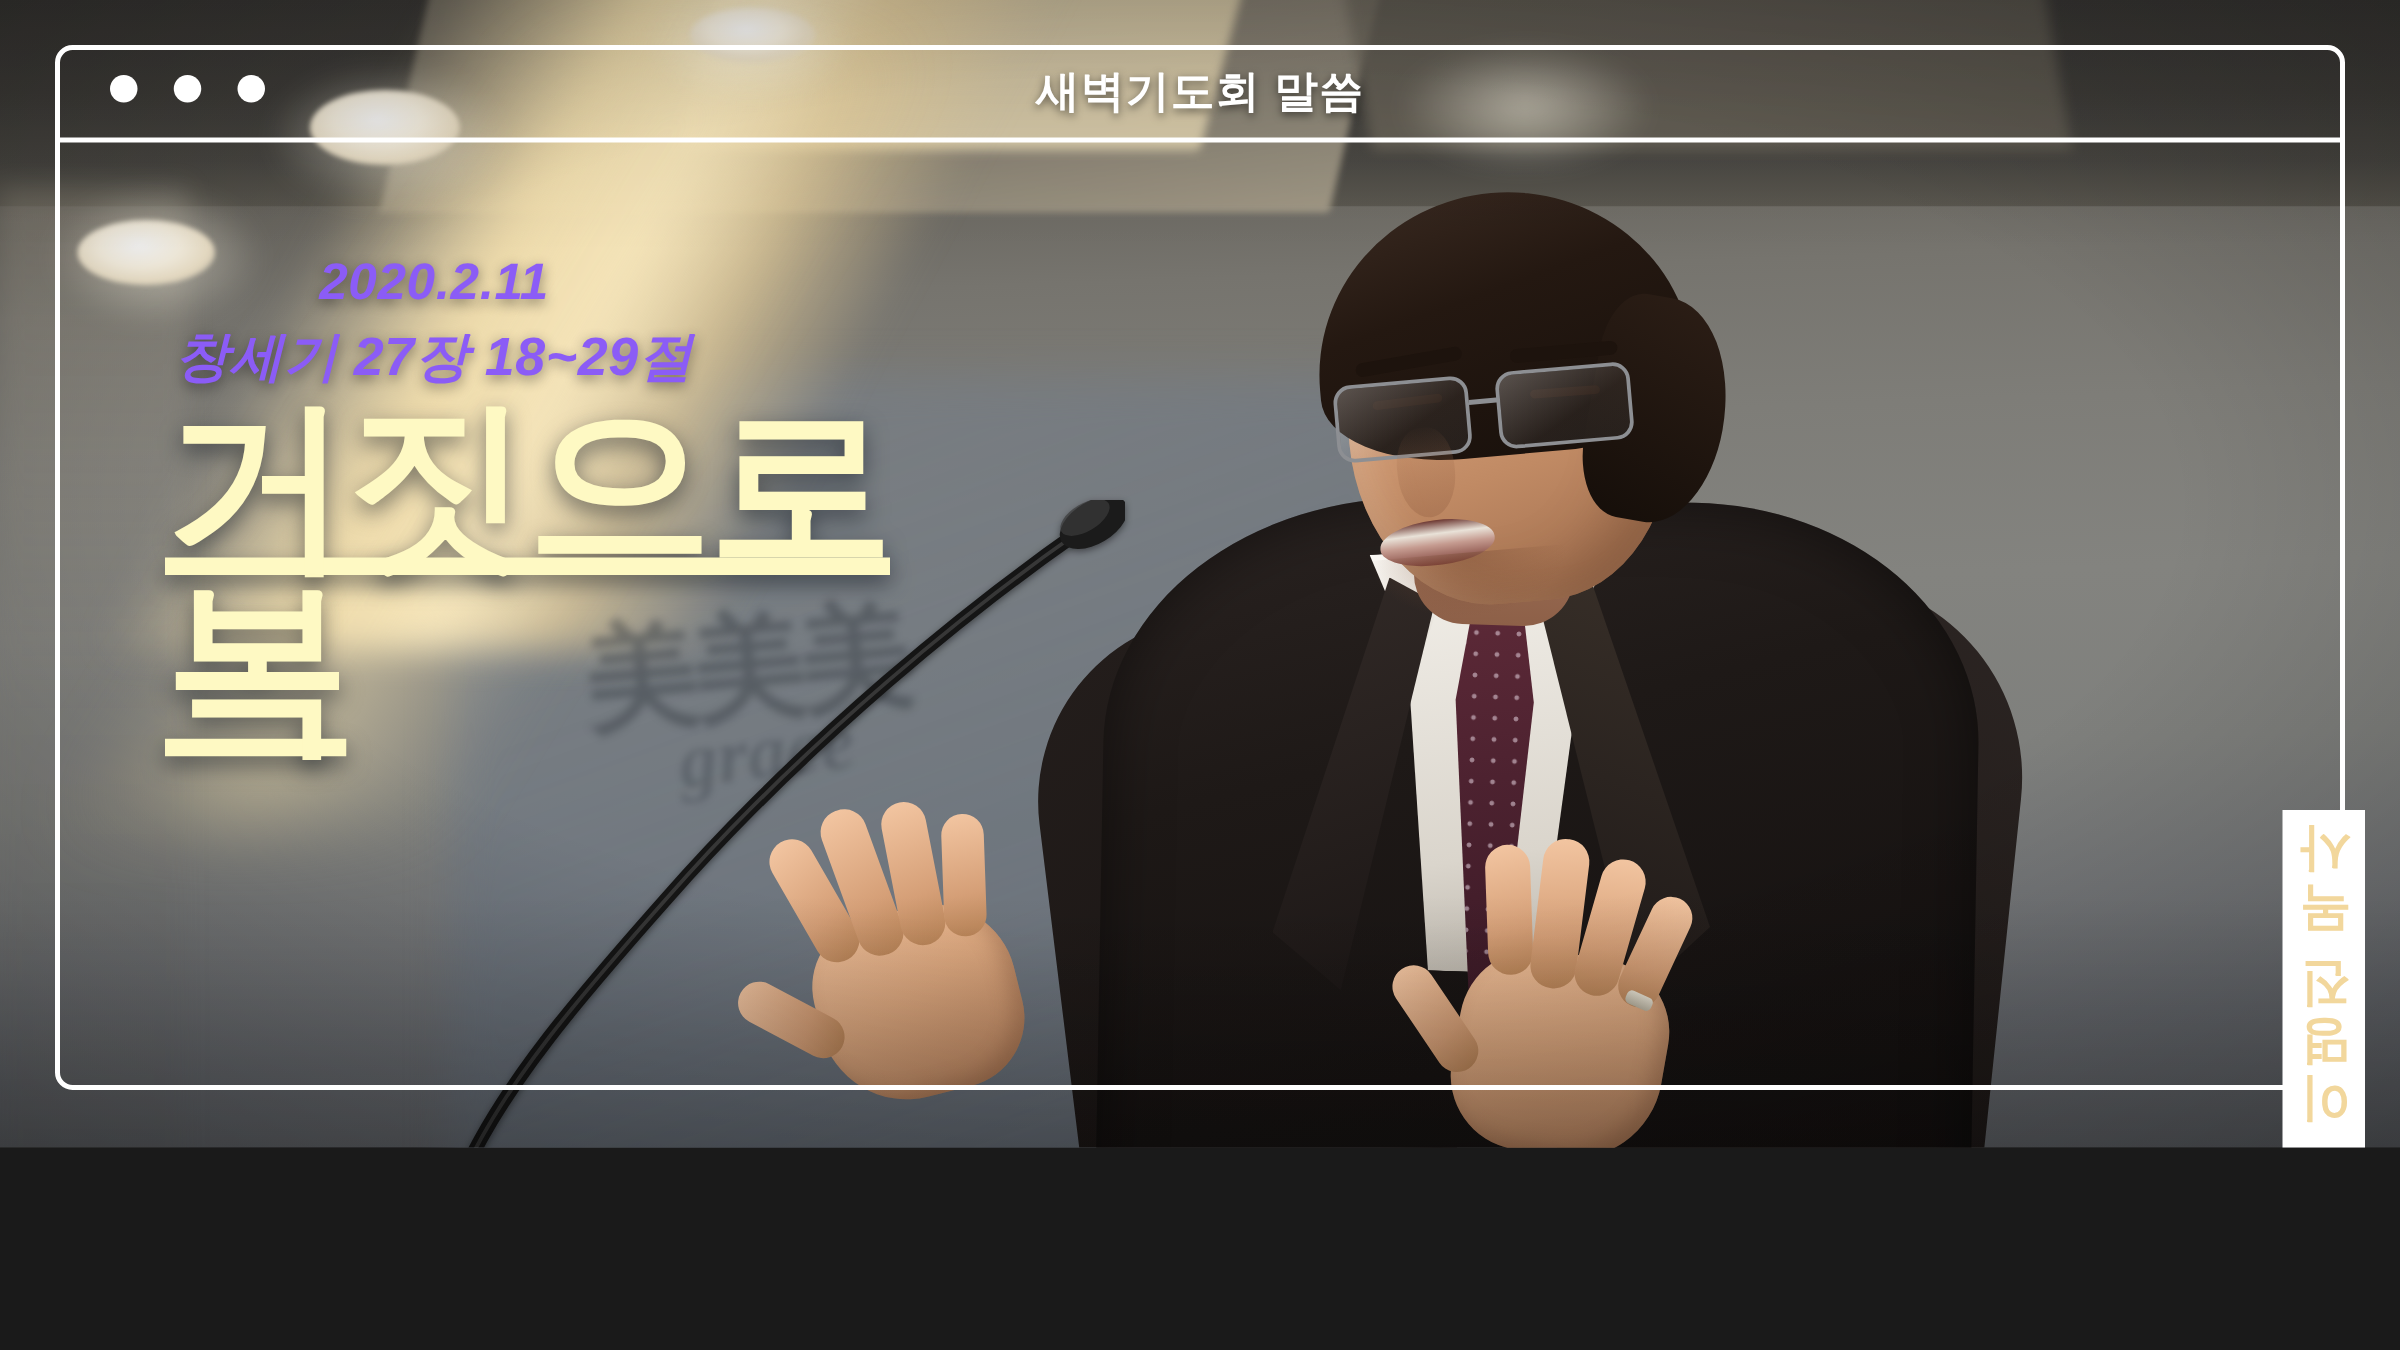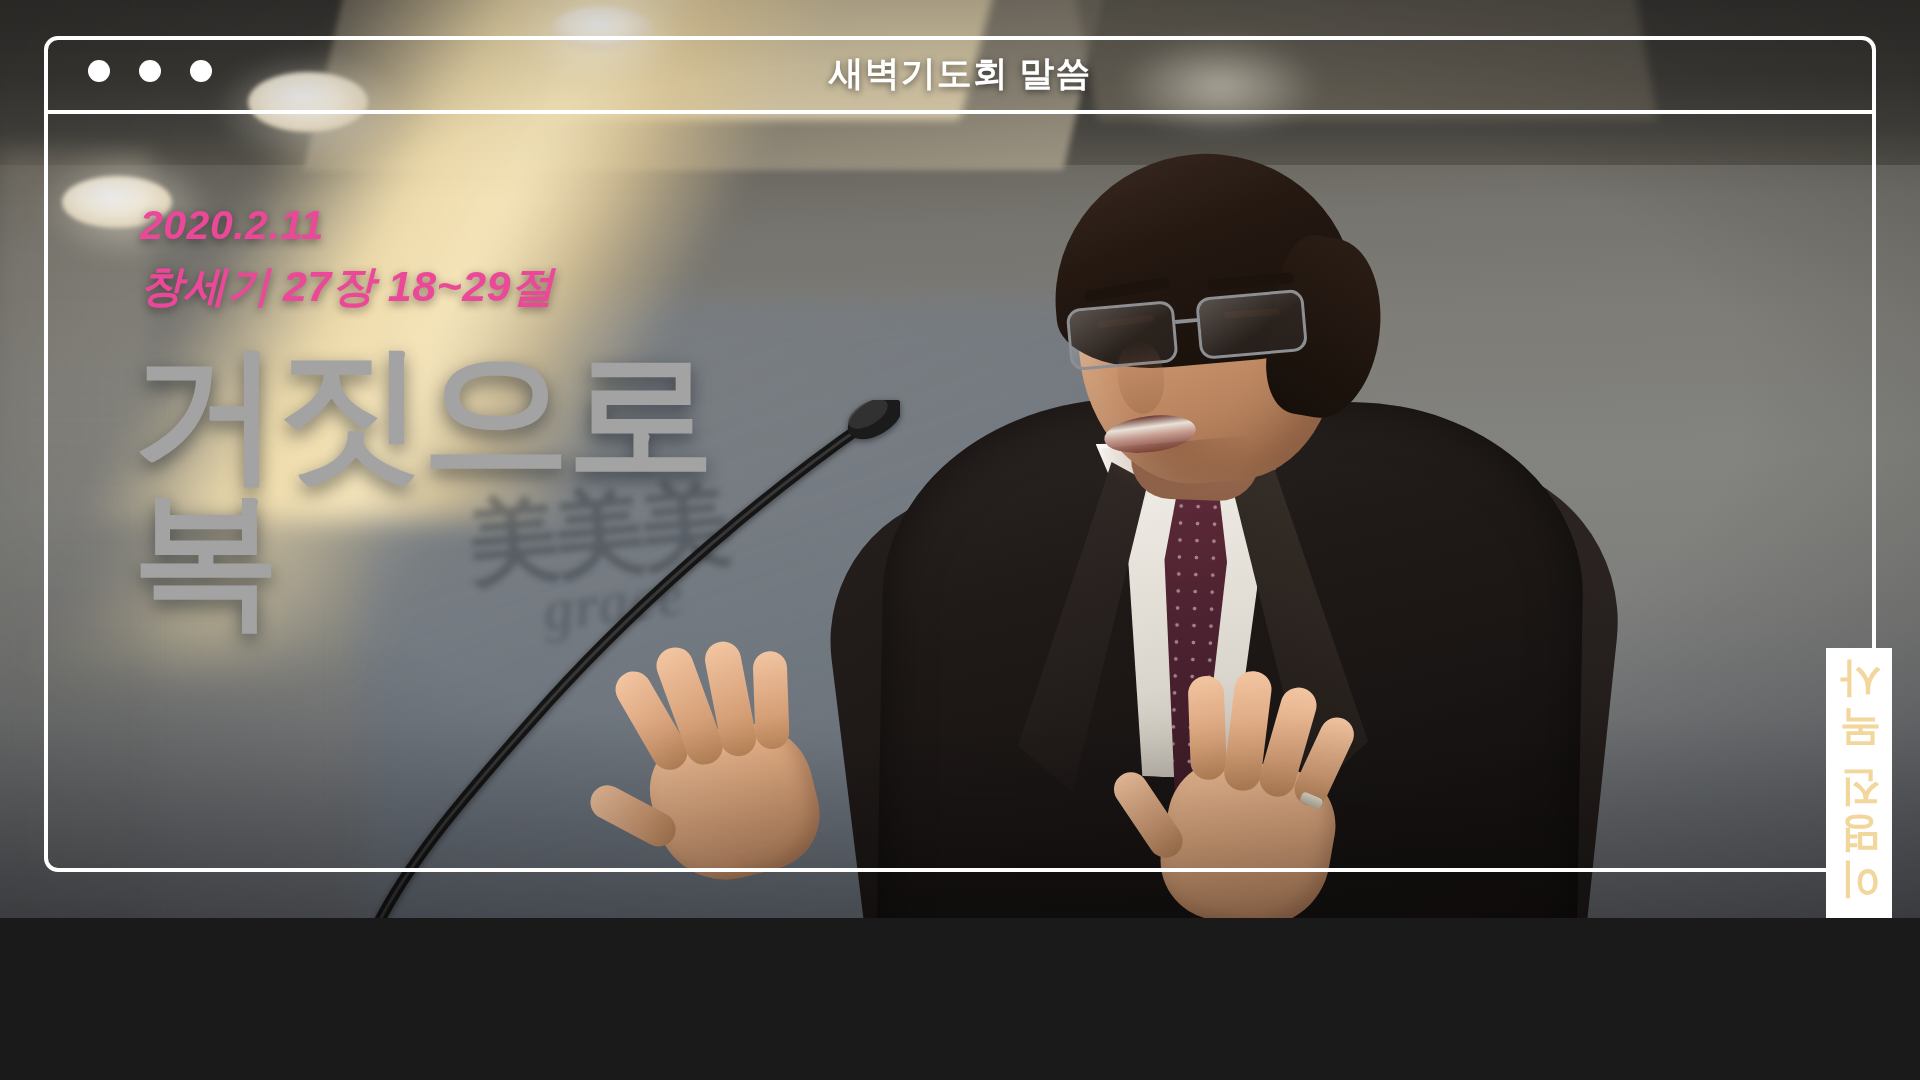--- a/index.html
+++ b/index.html
@@ -260,31 +260,33 @@
     position:absolute; left:0; right:0; top:50px;
     text-align:center;
     font-size:35px; font-weight:700; color:#ffffff;
     letter-spacing:1px;
     text-shadow:0 2px 7px rgba(0,0,0,.55);
   }
 
   
   .meta {
     position:absolute; left:140px; top:196px;
-    color:#ec4899; font-weight:700; font-style:italic;
+    color:#8b5cf6; font-weight:700; font-style:italic;
     font-size:41px; line-height:1.45; letter-spacing:.5px;
     text-shadow:0 3px 10px rgba(0,0,0,.45);
+    text-align:center;
   }
   .meta .line2 { font-size:43px; }
 
   .sermon-title {
-    position:absolute; left:132px; top:340px;
-    color:#a3a3a3; font-weight:700;
+    position:absolute; left:132px; top:315px;
+    color:#fef9c3; font-weight:700;
     font-size:148px; line-height:.98; letter-spacing:-3px;
     text-shadow:0 7px 18px rgba(20,28,36,.55);
+    text-decoration:underline;
   }
   .sermon-title div { white-space:nowrap; }
 
   
   .speaker-band {
     position:absolute; right:28px; top:648px;
     width:66px; height:316px;
     background:#ffffff;
     display:flex; align-items:center; justify-content:center;
   }

